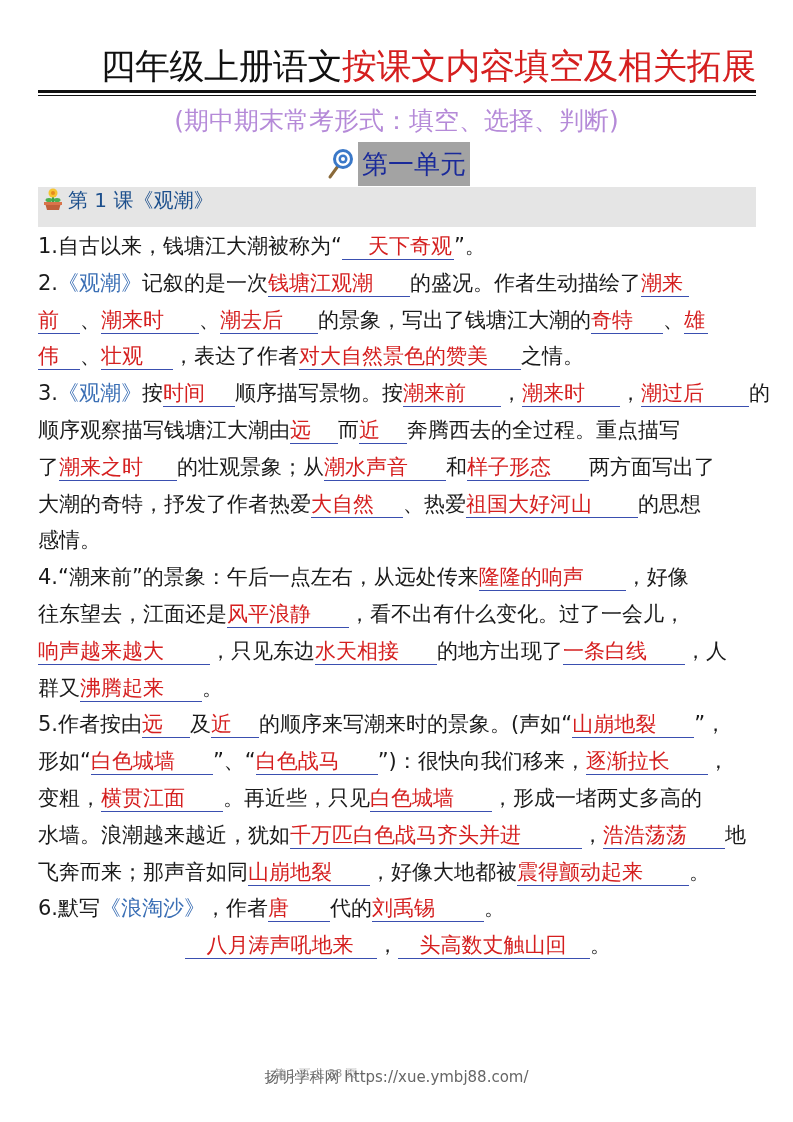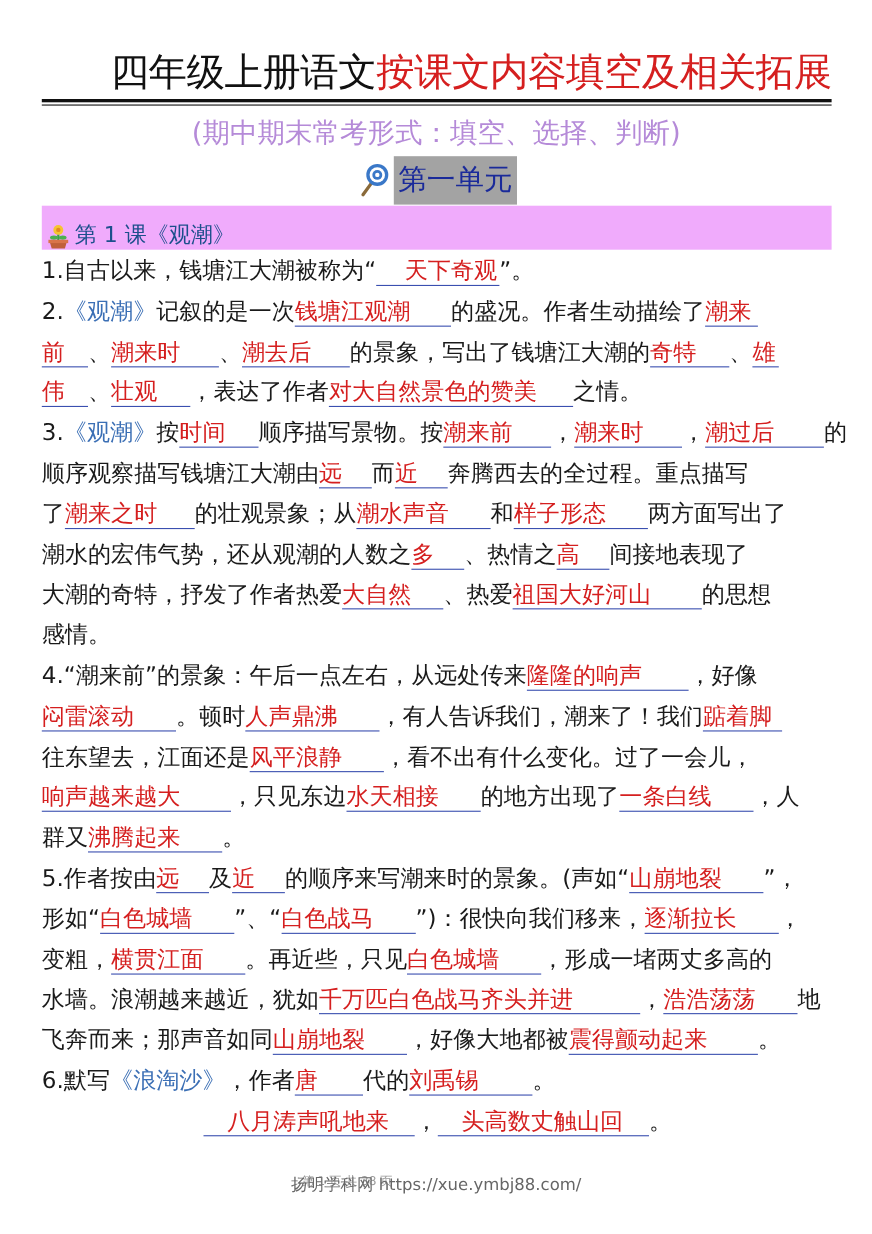--- a/index.html
+++ b/index.html
@@ -11,21 +11,21 @@
   .title .t-red { color: #d51f1f; }
   .title-rule { position: absolute; left: 38px; width: 718px; background: #111; }
   .rule1 { top: 90px; height: 3px; }
   .rule2 { top: 95px; height: 1px; }
   .subtitle { position: absolute; left: 0; top: 104px; width: 793px; text-align: center;
               font-size: 25px; line-height: 34px; color: #b58ad8; }
   .unit { position: absolute; left: 326px; top: 142px; height: 44px; display: flex; align-items: center; }
   .unit-icon { width: 28px; height: 32px; margin-right: 4px; }
   .unit-label { background: #a3a3a3; color: #1a2a9a; font-size: 26px; line-height: 44px; padding: 0 4px; }
   .lesson-bar { position: absolute; left: 38px; top: 187px; width: 718px; height: 40px;
-                background: #f0abfc; display: flex; align-items: flex-end; }
+                background: #e5e5e5; display: flex; align-items: flex-start; }
   .lesson-icon { width: 22px; height: 24px; margin-left: 4px; margin-right: 4px; }
   .lesson-label { color: #1c4f8c; font-size: 20px; }
   .content { position: absolute; left: 38px; top: 228px; width: 720px; font-size: 21px; line-height: 36.8px; }
   .line { white-space: nowrap; height: 36.8px; }
   .line.center { text-align: center; }
   .blank { display: inline-block; color: #d51f1f; border-bottom: 1.5px solid #3a4fb0; line-height: 26px; padding-right: 2px; }
   .book { color: #3b6fb5; }
   .footer { position: absolute; left: 0; top: 1068px; width: 793px; text-align: center;
             font-size: 15px; color: #666; }
   .footer-overlay { position: absolute; left: 0; top: 1066px; width: 631px; text-align: center;
@@ -67,25 +67,23 @@
 </div>
 
 <div class="content" id="content">
     <div class="line"><span>1.自古以来，钱塘江大潮被称为“</span><span class="blank" style="min-width: 110px; text-align: right;">天下奇观</span><span>”。</span></div>
     <div class="line"><span>2.</span><span class="book">《观潮》</span><span>记叙的是一次</span><span class="blank" style="min-width: 140px;">钱塘江观潮</span><span>的盛况。作者生动描绘了</span><span class="blank" style="min-width: 46px;">潮来</span></div>
     <div class="line"><span class="blank" style="min-width: 40px;">前</span><span>、</span><span class="blank" style="min-width: 96px;">潮来时</span><span>、</span><span class="blank" style="min-width: 96px;">潮去后</span><span>的景象，写出了钱塘江大潮的</span><span class="blank" style="min-width: 70px;">奇特</span><span>、</span><span class="blank" style="min-width: 22px;">雄</span></div>
     <div class="line"><span class="blank" style="min-width: 40px;">伟</span><span>、</span><span class="blank" style="min-width: 70px;">壮观</span><span>，表达了作者</span><span class="blank" style="min-width: 220px;">对大自然景色的赞美</span><span>之情。</span></div>
     <div class="line"><span>3.</span><span class="book">《观潮》</span><span>按</span><span class="blank" style="min-width: 70px;">时间</span><span>顺序描写景物。按</span><span class="blank" style="min-width: 96px;">潮来前</span><span>，</span><span class="blank" style="min-width: 96px;">潮来时</span><span>，</span><span class="blank" style="min-width: 106px;">潮过后</span><span>的</span></div>
     <div class="line"><span>顺序观察描写钱塘江大潮由</span><span class="blank" style="min-width: 46px;">远</span><span>而</span><span class="blank" style="min-width: 46px;">近</span><span>奔腾西去的全过程。重点描写</span></div>
     <div class="line"><span>了</span><span class="blank" style="min-width: 116px;">潮来之时</span><span>的壮观景象；从</span><span class="blank" style="min-width: 120px;">潮水声音</span><span>和</span><span class="blank" style="min-width: 120px;">样子形态</span><span>两方面写出了</span></div>
-    <div class="line"><span>潮水的宏伟气势，还从观潮的人数之</span><span class="blank" style="min-width: 46px;">多</span><span>、热情之</span><span class="blank" style="min-width: 46px;">高</span><span>间接地表现了</span></div>
     <div class="line"><span>大潮的奇特，抒发了作者热爱</span><span class="blank" style="min-width: 90px;">大自然</span><span>、热爱</span><span class="blank" style="min-width: 170px;">祖国大好河山</span><span>的思想</span></div>
     <div class="line"><span>感情。</span></div>
     <div class="line"><span>4.“潮来前”的景象：午后一点左右，从远处传来</span><span class="blank" style="min-width: 145px;">隆隆的响声</span><span>，好像</span></div>
-    <div class="line"><span class="blank" style="min-width: 120px;">闷雷滚动</span><span>。顿时</span><span class="blank" style="min-width: 120px;">人声鼎沸</span><span>，有人告诉我们，潮来了！我们</span><span class="blank" style="min-width: 70px;">踮着脚</span></div>
     <div class="line"><span>往东望去，江面还是</span><span class="blank" style="min-width: 120px;">风平浪静</span><span>，看不出有什么变化。过了一会儿，</span></div>
     <div class="line"><span class="blank" style="min-width: 170px;">响声越来越大</span><span>，只见东边</span><span class="blank" style="min-width: 120px;">水天相接</span><span>的地方出现了</span><span class="blank" style="min-width: 120px;">一条白线</span><span>，人</span></div>
     <div class="line"><span>群又</span><span class="blank" style="min-width: 120px;">沸腾起来</span><span>。</span></div>
     <div class="line"><span>5.作者按由</span><span class="blank" style="min-width: 46px;">远</span><span>及</span><span class="blank" style="min-width: 46px;">近</span><span>的顺序来写潮来时的景象。(声如“</span><span class="blank" style="min-width: 120px;">山崩地裂</span><span>”，</span></div>
     <div class="line"><span>形如“</span><span class="blank" style="min-width: 120px;">白色城墙</span><span>”、“</span><span class="blank" style="min-width: 120px;">白色战马</span><span>”)：很快向我们移来，</span><span class="blank" style="min-width: 120px;">逐渐拉长</span><span>，</span></div>
     <div class="line"><span>变粗，</span><span class="blank" style="min-width: 120px;">横贯江面</span><span>。再近些，只见</span><span class="blank" style="min-width: 120px;">白色城墙</span><span>，形成一堵两丈多高的</span></div>
     <div class="line"><span>水墙。浪潮越来越近，犹如</span><span class="blank" style="min-width: 290px;">千万匹白色战马齐头并进</span><span>，</span><span class="blank" style="min-width: 120px;">浩浩荡荡</span><span>地</span></div>
     <div class="line"><span>飞奔而来；那声音如同</span><span class="blank" style="min-width: 120px;">山崩地裂</span><span>，好像大地都被</span><span class="blank" style="min-width: 170px;">震得颤动起来</span><span>。</span></div>
     <div class="line"><span>6.默写</span><span class="book">《浪淘沙》</span><span>，作者</span><span class="blank" style="min-width: 60px;">唐</span><span>代的</span><span class="blank" style="min-width: 110px;">刘禹锡</span><span>。</span></div>
     <div class="line center"><span class="blank" style="min-width: 190px;">八月涛声吼地来</span><span>，</span><span class="blank" style="min-width: 190px;">头高数丈触山回</span><span>。</span></div>

